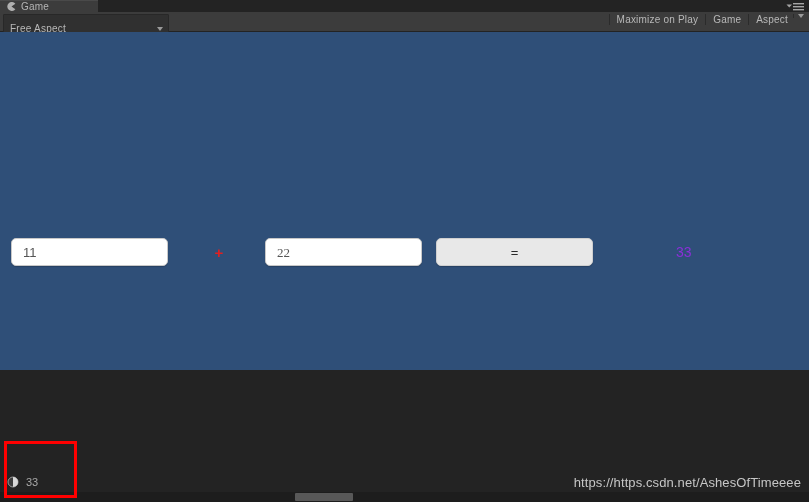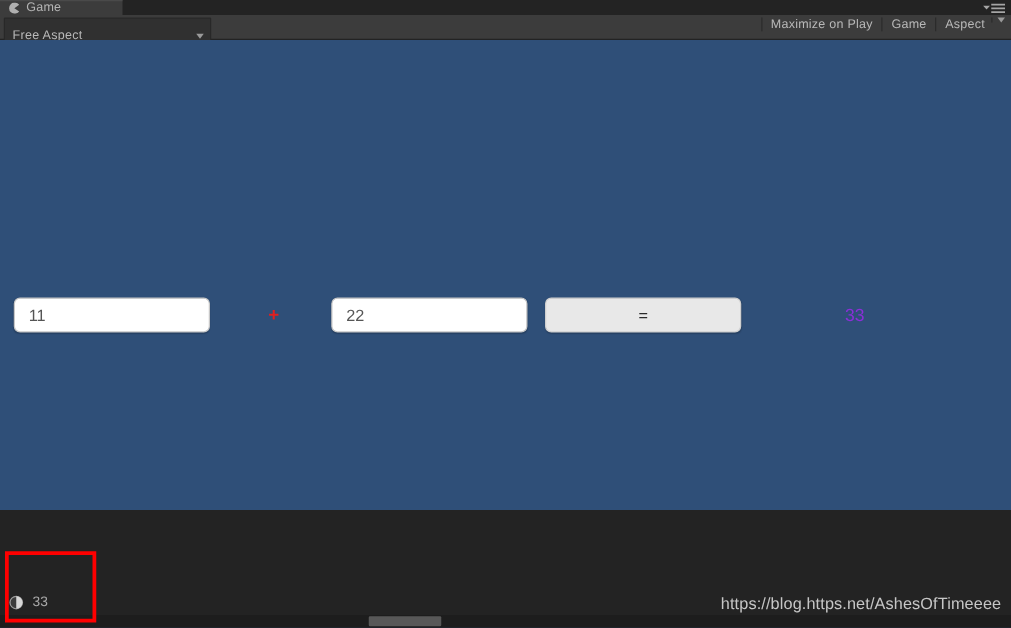--- a/index.html
+++ b/index.html
@@ -124,21 +124,21 @@
     border-left: 3.5px solid transparent;
     border-right: 3.5px solid transparent;
     border-top: 4px solid #9a9a9a;
     display: block;
   }
 
   
   .gameview {
     position: absolute;
     left: 0; top: 32px;
-    width: 809px; height: 376px;
+    width: 809px; height: 338px;
     background: #2f4f78;
     overflow: hidden;
   }
   .calc-row {
     position: absolute;
     left: 0; top: 206px;
     width: 809px; height: 30px;
   }
   .field {
     position: absolute;
@@ -152,21 +152,21 @@
     align-items: center;
     box-shadow: 0 1px 1px rgba(0,0,0,0.18);
   }
   .field .val {
     font-size: 13px;
     color: #555555;
     margin-left: 11px;
     line-height: 1;
   }
   #field-a { left: 11px; width: 157px; }
-  #field-b { left: 265px; width: 157px; }
+  #field-b { left: 265px; width: 157px; font-family: Liberation Serif, serif; }
   .op-plus {
     position: absolute;
     left: 210px; top: 0;
     width: 18px; height: 28px;
     display: flex;
     align-items: center;
     justify-content: center;
     color: #e02020;
     font-size: 15px;
     font-weight: 700;
@@ -303,21 +303,21 @@
       <div class="result">33</div>
     </div>
   </div>
 
   <div class="statusbar">
     <svg class="status-icon" viewBox="0 0 12 12">
       <circle cx="6" cy="6" r="5" fill="#3c3c3c" stroke="#9a9a9a" stroke-width="1"></circle>
       <path d="M6 1 A5 5 0 0 1 6 11 Z" fill="#d8d8d8"></path>
     </svg>
     <span class="status-text">33</span>
-    <span class="watermark">https://blog.https.net/AshesOfTimeeee</span>
+    <span class="watermark">https://https.csdn.net/AshesOfTimeeee</span>
   </div>
 
   <div class="scroll-track">
     <div class="scroll-thumb"></div>
   </div>
 
   <div class="annotation-box"></div>
 
 </div>
 

